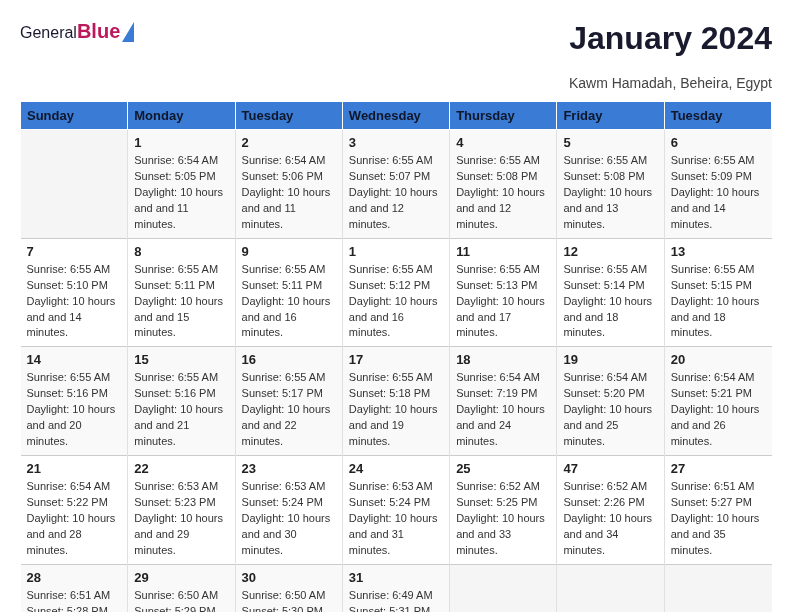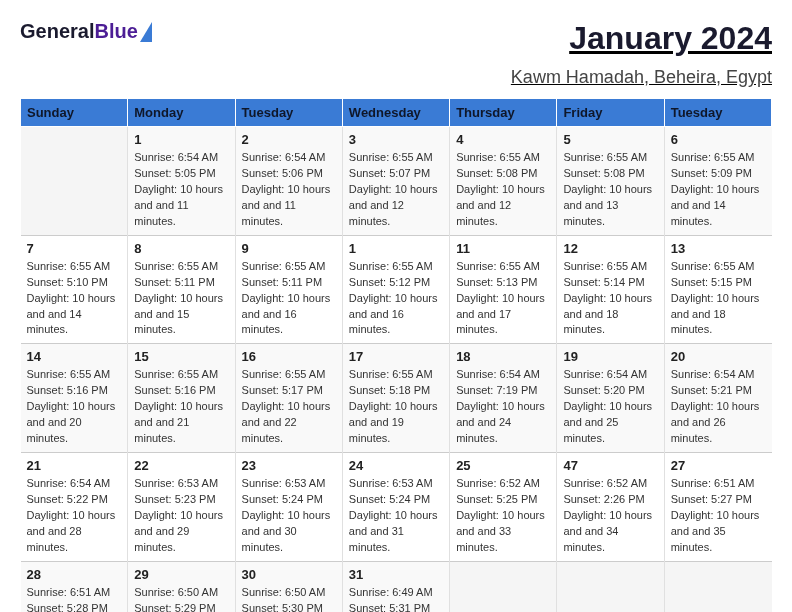--- a/index.html
+++ b/index.html
@@ -11,31 +11,30 @@
       padding: 20px;
     }
     .header {
       display: flex;
       justify-content: space-between;
       align-items: flex-start;
       margin-bottom: 10px;
     }
     .title-block {
       text-align: right;
-      text-decoration: underline;
     }
     .month-title {
       font-size: 32px;
       font-weight: bold;
       color: #1a1a2e;
     }
     .subtitle {
-      font-size: 18px;
+      font-size: 14px;
       color: #444;
-      margin-top: 10px;
+      margin-top: 18px;
     }
     table {
       width: 100%;
       border-collapse: collapse;
       table-layout: fixed;
     }
     thead tr th {
       background-color: #3a7bd5;
       color: #0f172a;
       text-align: left;
@@ -72,28 +71,28 @@
     .cell-line {
       display: block;
       line-height: 1.45;
     }
     .empty { background-color: #f5f5f5; }
     .logo-wrapper {
       position: relative;
       display: inline-block;
     }
     .logo-general {
-      font-size: 20px;
-      font-weight: bold;
+      font-size: 16px;
+      font-weight: normal;
       color: #1a1a2e;
     }
     .logo-blue {
       font-size: 20px;
       font-weight: bold;
-      color: #4c1d95;
+      color: #be185d;
     }
     .logo-triangle {
       position: absolute;
       right: -14px;
       top: 2px;
       width: 0;
       height: 0;
       border-left: 12px solid transparent;
       border-bottom: 20px solid #3a7bd5;
     }

